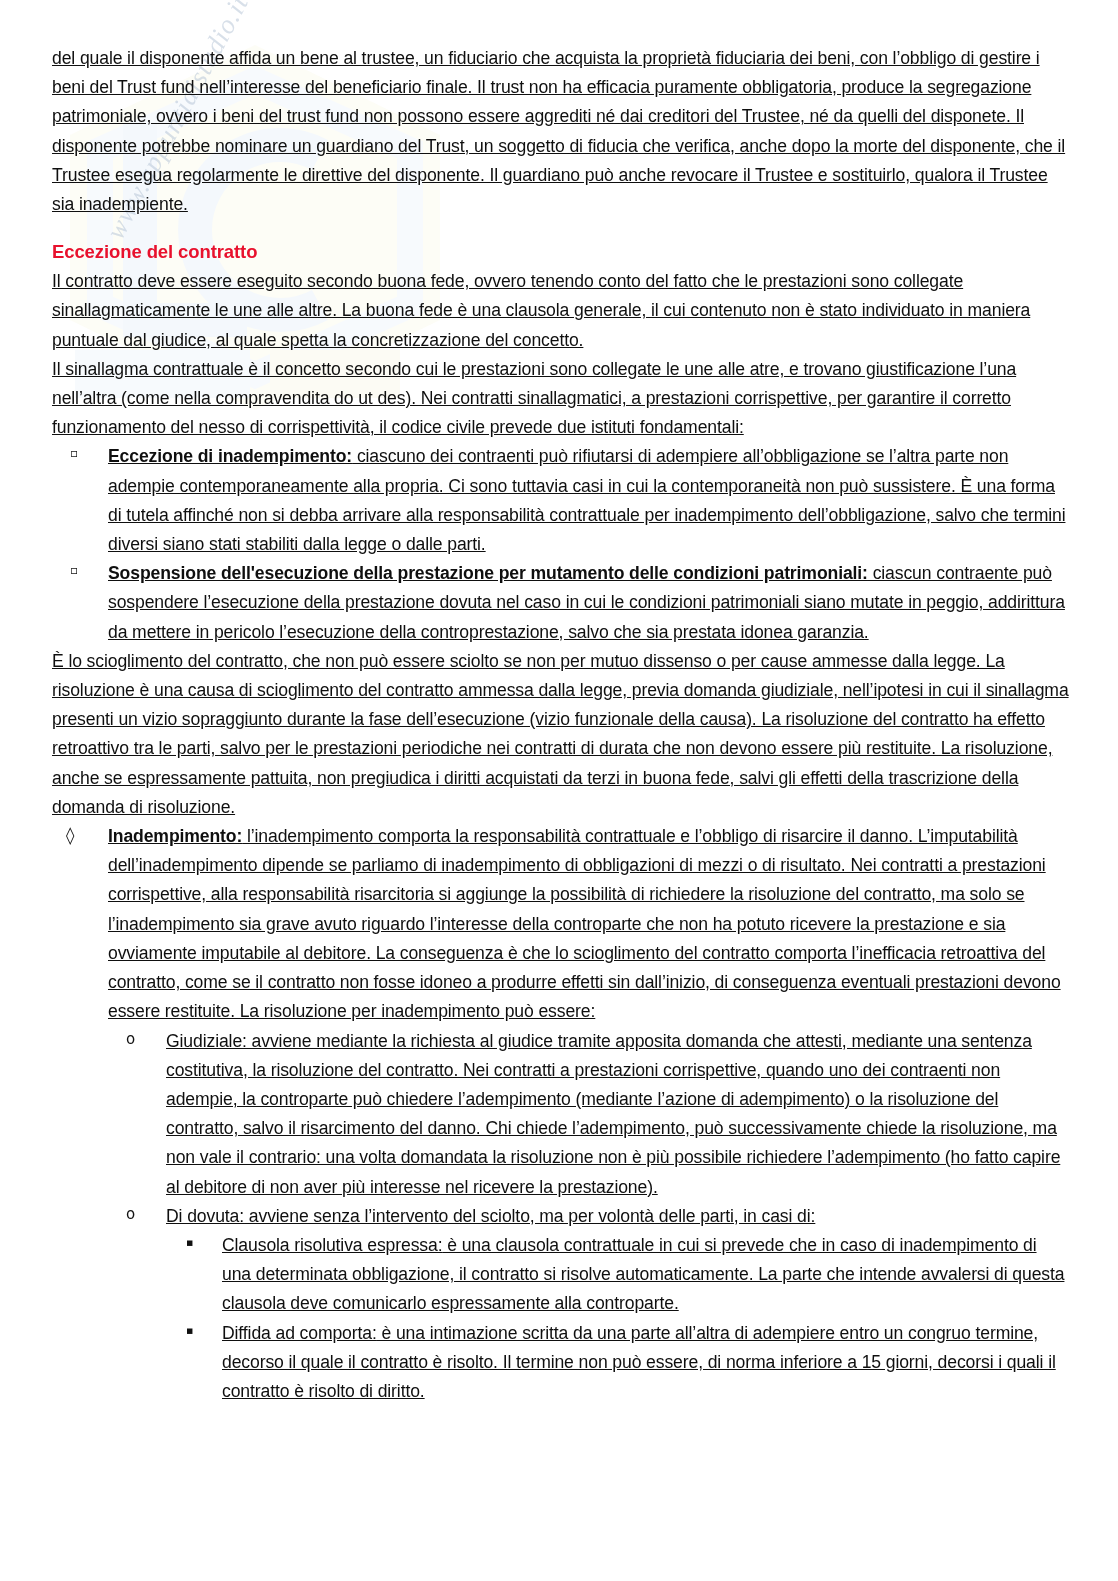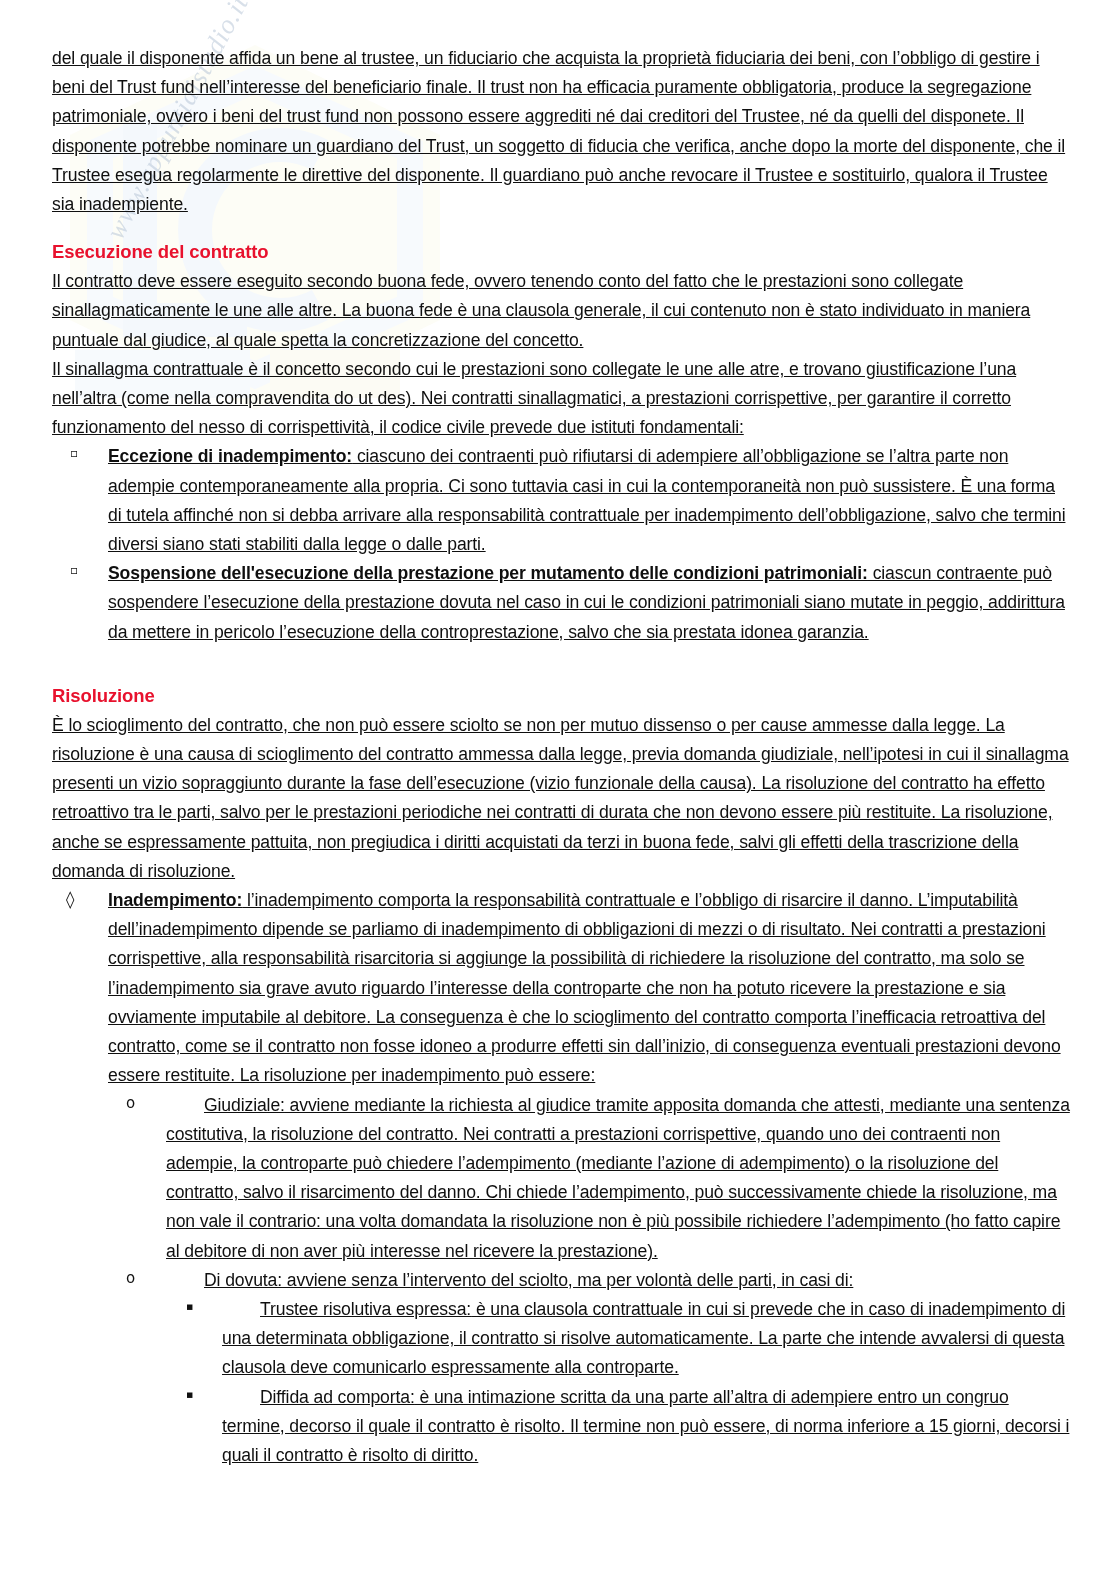--- a/index.html
+++ b/index.html
@@ -79,21 +79,20 @@
     letter-spacing: -0.1px;
   }
   h2.section.spaced { margin-top: 38px; }
 
   .bold-ul {
     font-weight: bold;
     text-decoration: underline;
   }
   .plain-ul {
     text-decoration: underline;
-    margin-left: 38px;
   }
 
   
   ul.lvl {
     list-style: none;
     margin: 0;
     padding: 0;
   }
   li.item {
     position: relative;
@@ -146,56 +145,55 @@
         </g>
       </svg>
     </div>
     <div class="wm-text">www.appuntidistudio.it</div>
   </div>
 
   <div class="content">
 
     <p class="body">del quale il disponente affida un bene al trustee, un fiduciario che acquista la proprietà fiduciaria dei beni, con l’obbligo di gestire i beni del Trust fund nell’interesse del beneficiario finale. Il trust non ha efficacia puramente obbligatoria, produce la segregazione patrimoniale, ovvero i beni del trust fund non possono essere aggrediti né dai creditori del Trustee, né da quelli del disponete. Il disponente potrebbe nominare un guardiano del Trust, un soggetto di fiducia che verifica, anche dopo la morte del disponente, che il Trustee esegua regolarmente le direttive del disponente. Il guardiano può anche revocare il Trustee e sostituirlo, qualora il Trustee sia inadempiente.</p>
 
-    <h2 class="section">Esecuzione del contratto</h2>
+    <h2 class="section">Eccezione del contratto</h2>
     <p class="body">Il contratto deve essere eseguito secondo buona fede, ovvero tenendo conto del fatto che le prestazioni sono collegate sinallagmaticamente le une alle altre. La buona fede è una clausola generale, il cui contenuto non è stato individuato in maniera puntuale dal giudice, al quale spetta la concretizzazione del concetto.</p>
     <p class="body">Il sinallagma contrattuale è il concetto secondo cui le prestazioni sono collegate le une alle atre, e trovano giustificazione l’una nell’altra (come nella compravendita do ut des). Nei contratti sinallagmatici, a prestazioni corrispettive, per garantire il corretto funzionamento del nesso di corrispettività, il codice civile prevede due istituti fondamentali:</p>
 
     <ul class="lvl lvl1">
       <li class="item">
         <span class="marker">▫</span>
         <span class="li-text"><span class="bold-ul">Eccezione di inadempimento:</span><span> ciascuno dei contraenti può rifiutarsi di adempiere all’obbligazione se l’altra parte non adempie contemporaneamente alla propria. Ci sono tuttavia casi in cui la contemporaneità non può sussistere. È una forma di tutela affinché non si debba arrivare alla responsabilità contrattuale per inadempimento dell’obbligazione, salvo che termini diversi siano stati stabiliti dalla legge o dalle parti.</span></span>
       </li>
       <li class="item">
         <span class="marker">▫</span>
         <span class="li-text"><span class="bold-ul">Sospensione dell'esecuzione della prestazione per mutamento delle condizioni patrimoniali:</span><span> ciascun contraente può sospendere l’esecuzione della prestazione dovuta nel caso in cui le condizioni patrimoniali siano mutate in peggio, addirittura da mettere in pericolo l’esecuzione della controprestazione, salvo che sia prestata idonea garanzia.</span></span>
       </li>
     </ul>
 
-    <h2 class="section spaced">Risoluzione</h2>
     <p class="body">È lo scioglimento del contratto, che non può essere sciolto se non per mutuo dissenso o per cause ammesse dalla legge. La risoluzione è una causa di scioglimento del contratto ammessa dalla legge, previa domanda giudiziale, nell’ipotesi in cui il sinallagma presenti un vizio sopraggiunto durante la fase dell’esecuzione (vizio funzionale della causa). La risoluzione del contratto ha effetto retroattivo tra le parti, salvo per le prestazioni periodiche nei contratti di durata che non devono essere più restituite. La risoluzione, anche se espressamente pattuita, non pregiudica i diritti acquistati da terzi in buona fede, salvi gli effetti della trascrizione della domanda di risoluzione.</p>
 
     <ul class="lvl lvl1d">
       <li class="item">
         <span class="marker">◊</span>
         <span class="li-text"><span class="bold-ul">Inadempimento:</span><span> l’inadempimento comporta la responsabilità contrattuale e l’obbligo di risarcire il danno. L’imputabilità dell’inadempimento dipende se parliamo di inadempimento di obbligazioni di mezzi o di risultato. Nei contratti a prestazioni corrispettive, alla responsabilità risarcitoria si aggiunge la possibilità di richiedere la risoluzione del contratto, ma solo se l’inadempimento sia grave avuto riguardo l’interesse della controparte che non ha potuto ricevere la prestazione e sia ovviamente imputabile al debitore. La conseguenza è che lo scioglimento del contratto comporta l’inefficacia retroattiva del contratto, come se il contratto non fosse idoneo a produrre effetti sin dall’inizio, di conseguenza eventuali prestazioni devono essere restituite. La risoluzione per inadempimento può essere:</span></span>
 
         <ul class="lvl lvl2 nested-wrap">
           <li class="item">
             <span class="marker">o</span>
             <span class="li-text"><span class="plain-ul">Giudiziale:</span><span> avviene mediante la richiesta al giudice tramite apposita domanda che attesti, mediante una sentenza costitutiva, la risoluzione del contratto. Nei contratti a prestazioni corrispettive, quando uno dei contraenti non adempie, la controparte può chiedere l’adempimento (mediante l’azione di adempimento) o la risoluzione del contratto, salvo il risarcimento del danno. Chi chiede l’adempimento, può successivamente chiede la risoluzione, ma non vale il contrario: una volta domandata la risoluzione non è più possibile richiedere l’adempimento (ho fatto capire al debitore di non aver più interesse nel ricevere la prestazione).</span></span>
           </li>
           <li class="item">
             <span class="marker">o</span>
             <span class="li-text"><span class="plain-ul">Di dovuta:</span><span> avviene senza l’intervento del sciolto, ma per volontà delle parti, in casi di:</span></span>
 
             <ul class="lvl lvl3 nested-wrap">
               <li class="item">
                 <span class="marker">▪</span>
-                <span class="li-text"><span class="plain-ul">Trustee risolutiva espressa:</span><span> è una clausola contrattuale in cui si prevede che in caso di inadempimento di una determinata obbligazione, il contratto si risolve automaticamente. La parte che intende avvalersi di questa clausola deve comunicarlo espressamente alla controparte.</span></span>
+                <span class="li-text"><span class="plain-ul">Clausola risolutiva espressa:</span><span> è una clausola contrattuale in cui si prevede che in caso di inadempimento di una determinata obbligazione, il contratto si risolve automaticamente. La parte che intende avvalersi di questa clausola deve comunicarlo espressamente alla controparte.</span></span>
               </li>
               <li class="item">
                 <span class="marker">▪</span>
                 <span class="li-text"><span class="plain-ul">Diffida ad comporta:</span><span> è una intimazione scritta da una parte all’altra di adempiere entro un congruo termine, decorso il quale il contratto è risolto. Il termine non può essere, di norma inferiore a 15 giorni, decorsi i quali il contratto è risolto di diritto.</span></span>
               </li>
             </ul>
           </li>
         </ul>
       </li>
     </ul>

